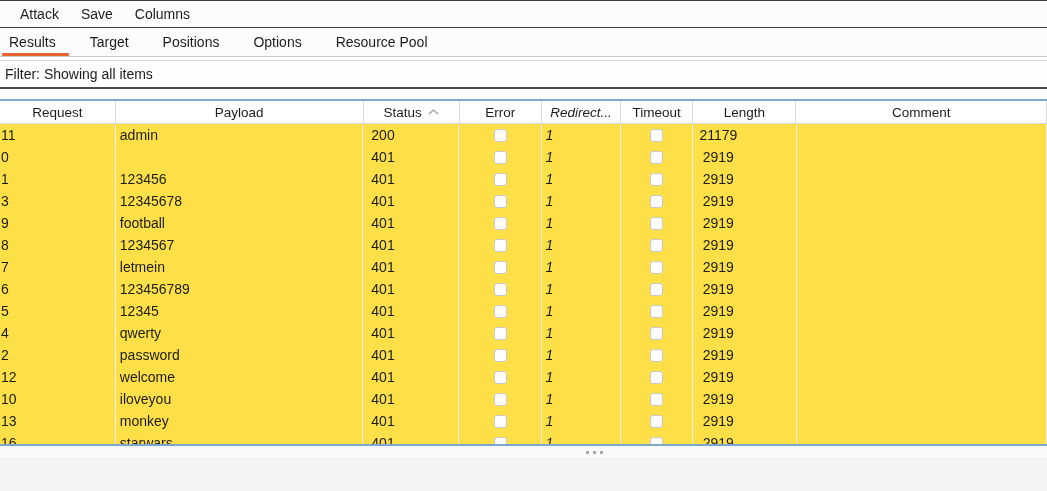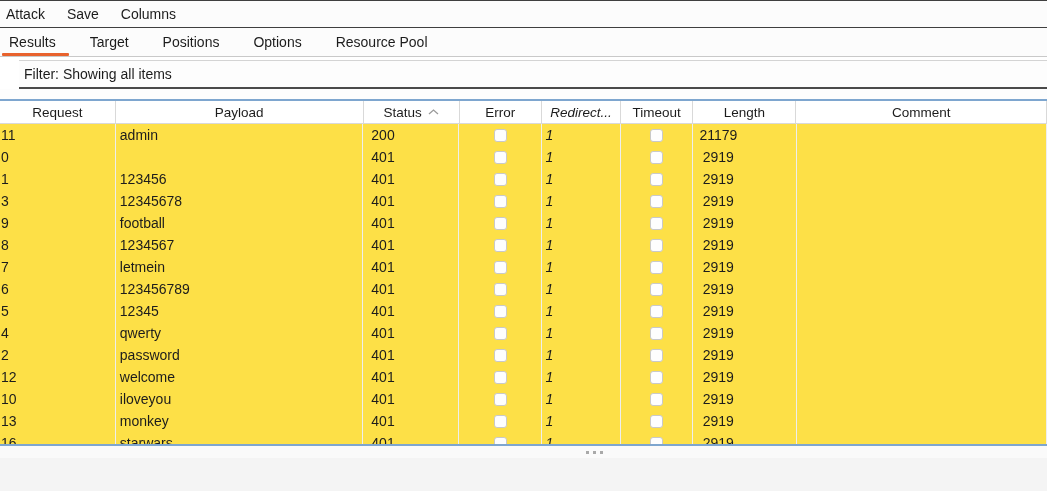--- a/index.html
+++ b/index.html
@@ -15,21 +15,21 @@
 
   
   .menubar {
     height: 27px; flex: 0 0 27px;
     display: flex; align-items: center;
     background: #fcfcfc;
     border-bottom: 1px solid #3f3f3f;
     font-size: 14px;
   }
   .menu-item { padding: 0 11px; cursor: default; }
-  .menu-item:first-child { padding-left: 6px; }
+  .menu-item:first-child { padding-left: 20px; }
 
   
   .tabbar {
     height: 29px; flex: 0 0 29px;
     display: flex; align-items: stretch;
     background: #fcfcfc;
     border-bottom: 1px solid #c9c9c9;
     font-size: 14px;
     margin-left: -8px;
   }
@@ -43,21 +43,20 @@
 
   
   .filterbar {
     flex: 0 0 29px; height: 29px;
     border-top: 1px solid #d4d4d4;
     border-bottom: 2px solid #4a4a4a;
     display: flex; align-items: center;
     background: #fdfdfd;
     font-size: 14px;
     padding-left: 5px;
-    margin-left: 19px;
   }
 
   .gap2 { height: 10px; flex: 0 0 10px; background: #fdfdfd; }
 
   .blue-line { height: 2px; flex: 0 0 2px; background: #7ea6cf; }
 
   
   .thead {
     flex: 0 0 23px; height: 23px;
     display: flex;

